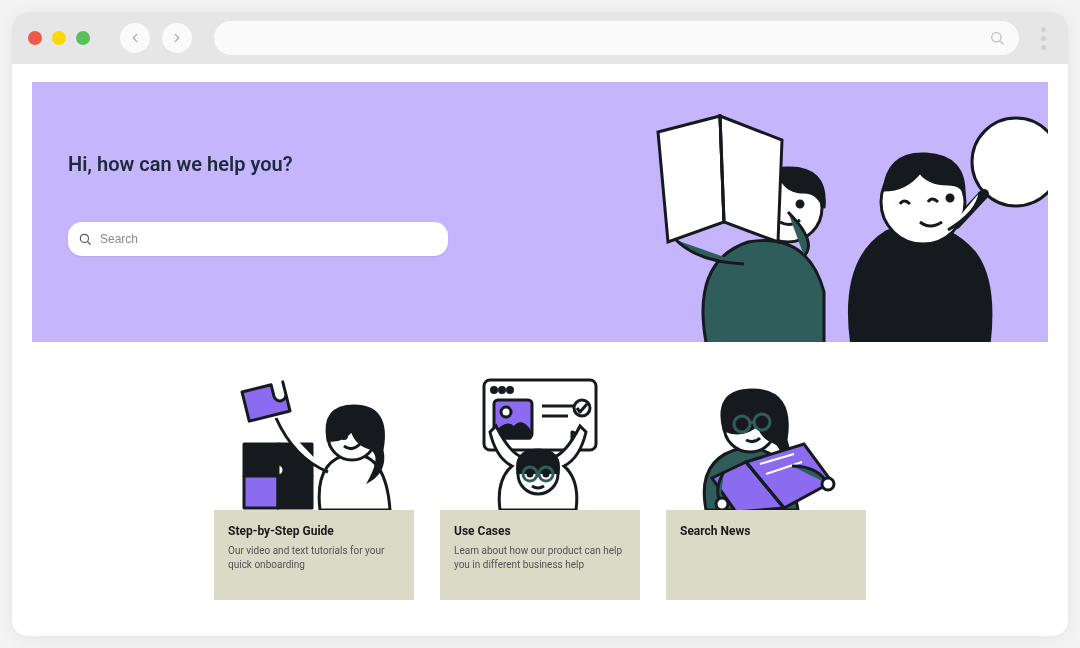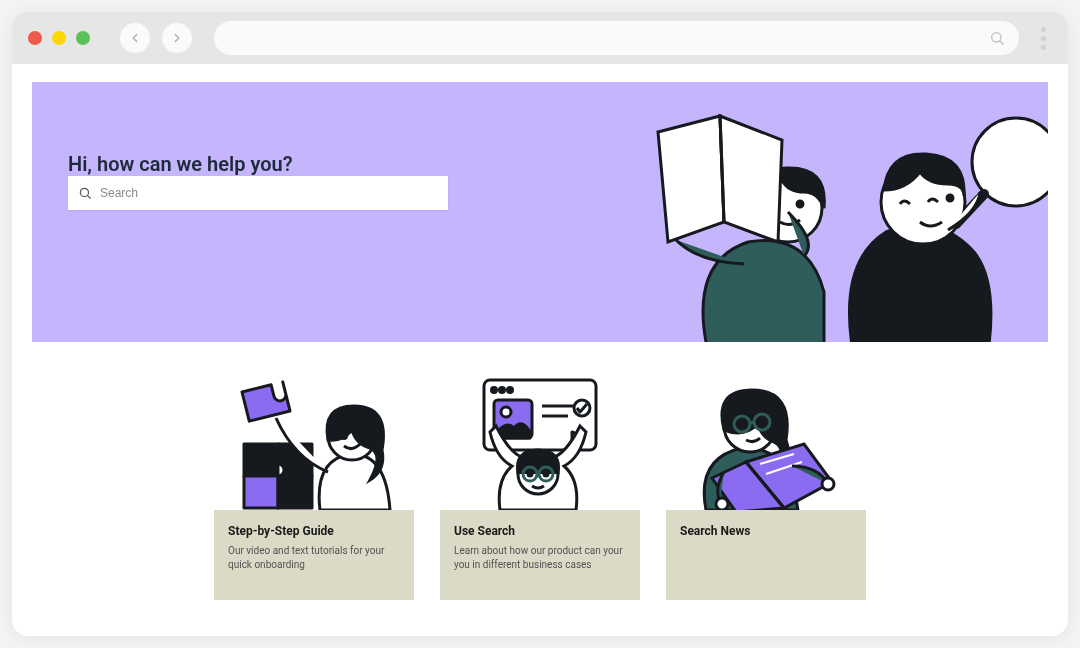--- a/index.html
+++ b/index.html
@@ -52,24 +52,25 @@
 
   .hero {
     background: #c4b5fd;
     height: 260px;
     position: relative;
     overflow: hidden;
     padding: 70px 36px 0 36px;
   }
   .hero-title { font-size: 20px; font-weight: 600; color: #1e2a3a; }
   .search-wrap {
+    margin-top: 46px;
     width: 380px;
     height: 34px;
     background: #fff;
-    border-radius: 0;
+    border-radius: 14px;
     display: flex;
     align-items: center;
     padding: 0 10px;
     gap: 8px;
     box-shadow: 0 1px 2px rgba(0,0,0,0.08);
   }
   .search-wrap svg { flex: 0 0 auto; }
   .search-input {
     border: none; outline: none; flex: 1; font-size: 12px; color: #333;
     background: transparent;
@@ -255,22 +256,22 @@
               <circle cx="80" cy="112" r="7" fill="none" stroke="#2f5d5c"></circle>
               <circle cx="96" cy="112" r="7" fill="none" stroke="#2f5d5c"></circle>
               <line x1="87" y1="112" x2="89" y2="112" stroke="#2f5d5c"></line>
               <circle cx="80" cy="112" r="2" fill="#161a1f"></circle>
               <circle cx="96" cy="112" r="2" fill="#161a1f"></circle>
               <path d="M82 124 q6 4 12 0" fill="none"></path>
             </g>
           </svg>
         </div>
         <div class="card-body">
-          <div class="card-title">Use Search</div>
-          <div class="card-desc">Learn about how our product can your you in different business cases</div>
+          <div class="card-title">Use Cases</div>
+          <div class="card-desc">Learn about how our product can help you in different business help</div>
         </div>
       </div>
 
       <div class="card">
         <div class="card-illus">
           <svg width="180" height="148" viewBox="0 0 180 148">
             <g stroke="#161a1f" stroke-width="3">
 
               <path d="M30 148 Q20 96 66 86 Q112 82 122 148 Z" fill="#2f5d5c"></path>
 

